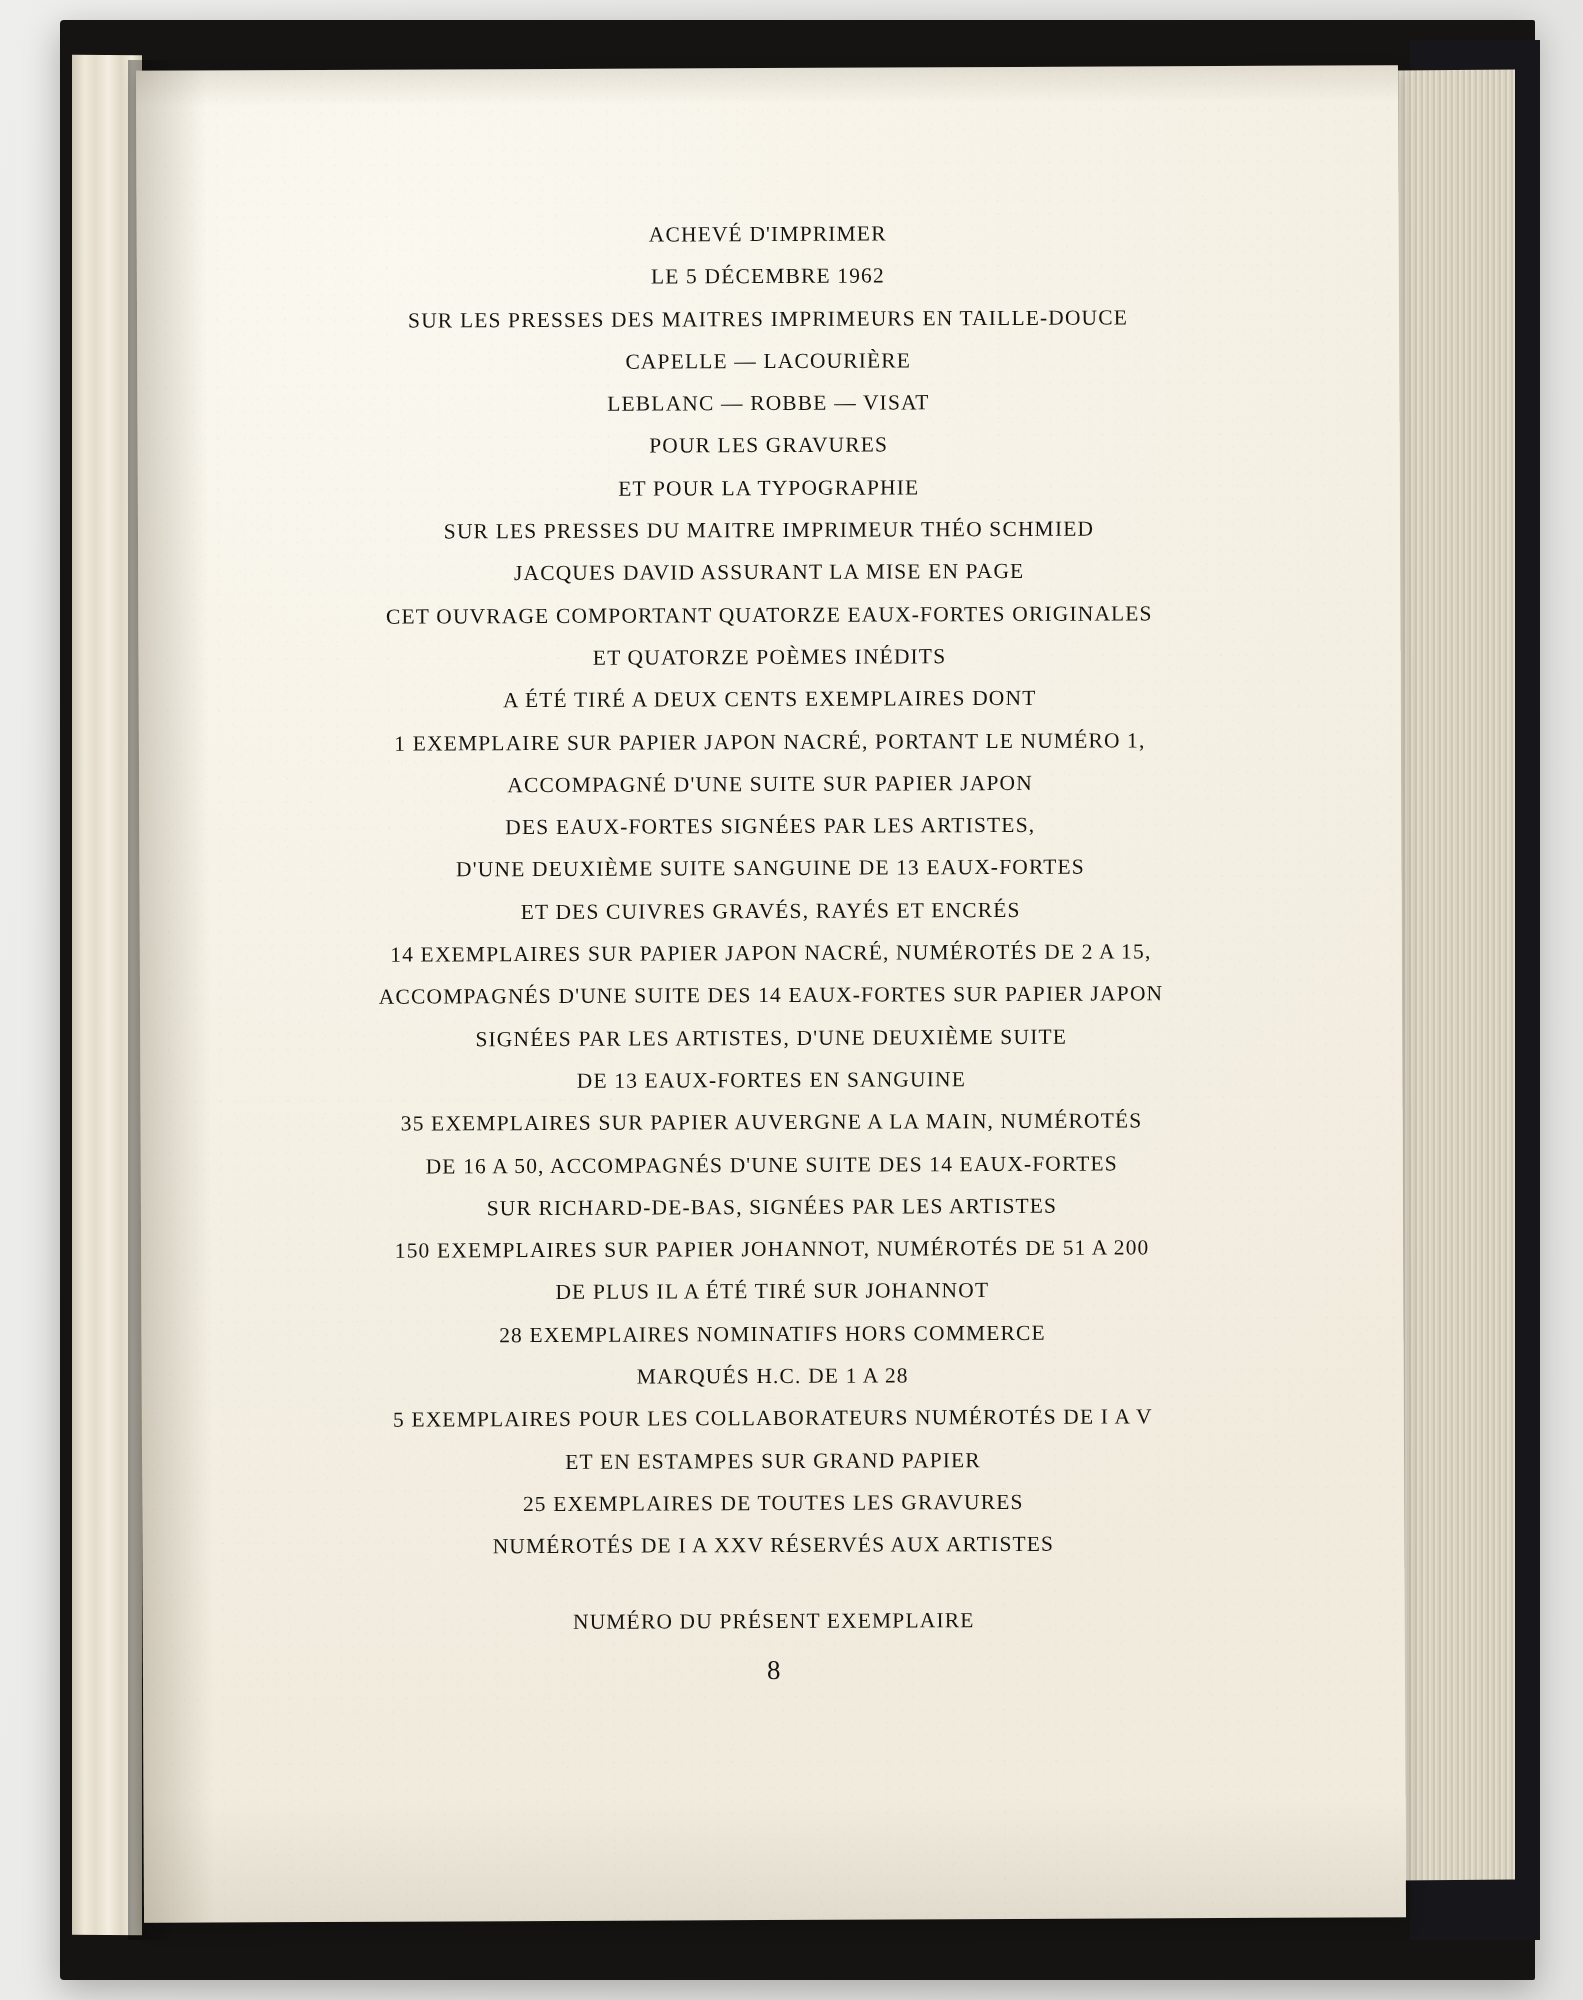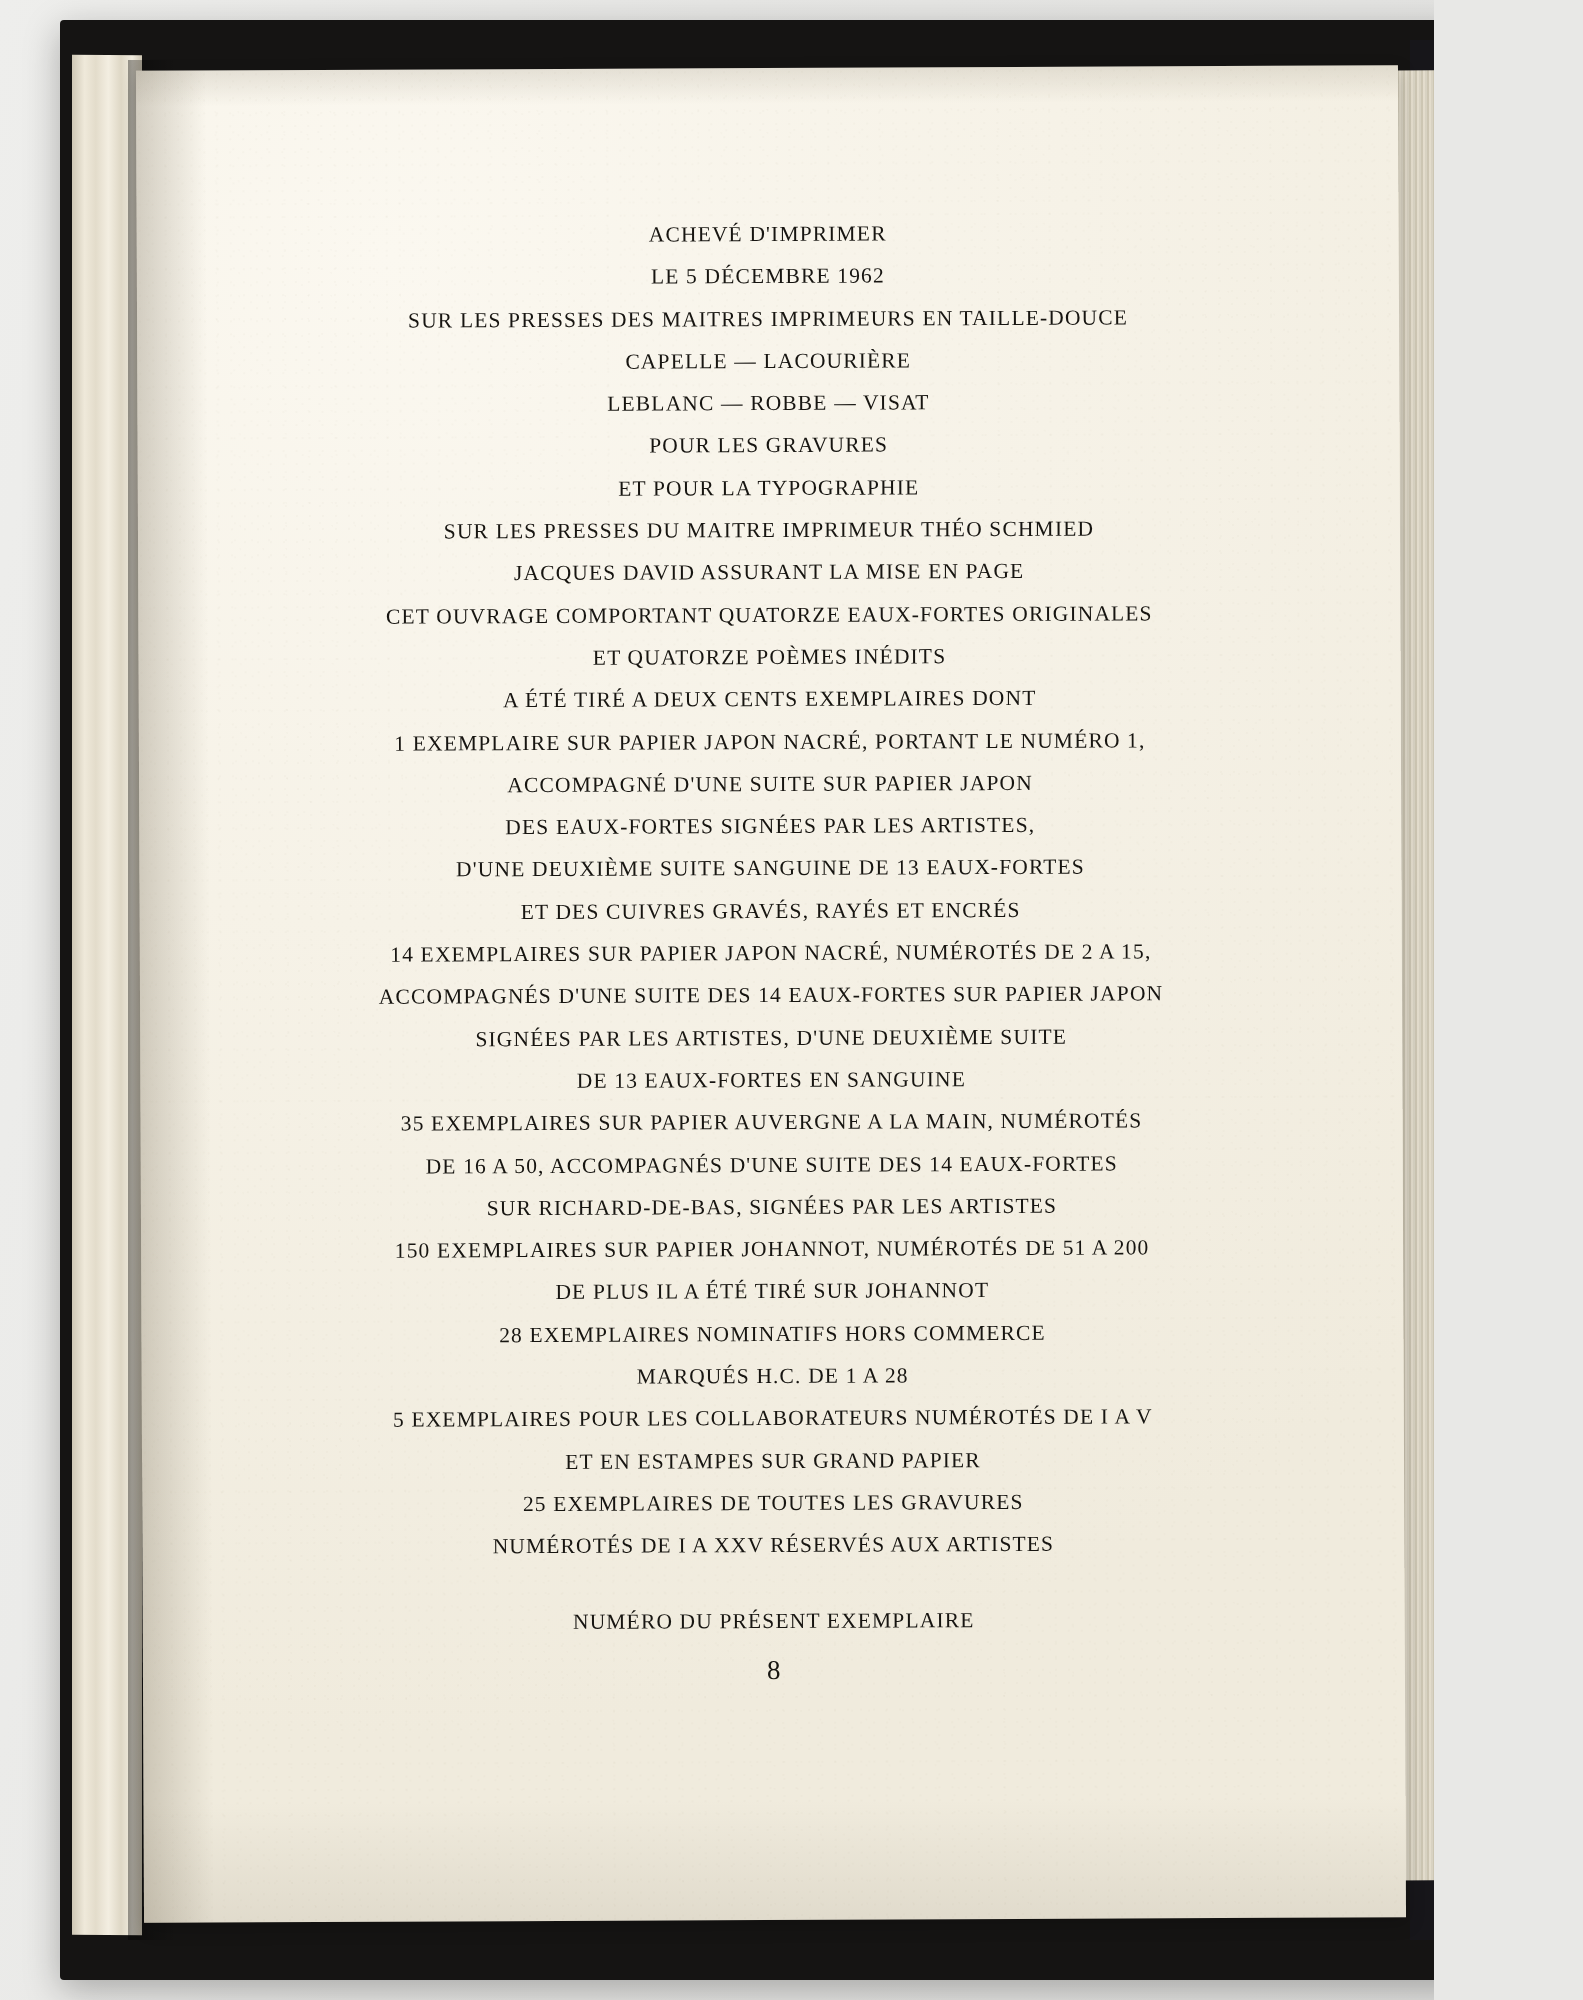--- a/index.html
+++ b/index.html
@@ -2,21 +2,21 @@
 <html><head>
 <meta charset="utf-8">
 <style>
   html, body {
     margin: 0;
     padding: 0;
     background: #e8e8e6;
   }
   #page {
     position: relative;
-    width: 1434px;
+    width: 1583px;
     height: 2000px;
     overflow: hidden;
     background: #e9e9e7;
     font-family: "Liberation Serif", serif;
   }
 
   
   .backdrop {
     position: absolute;
     inset: 0;

